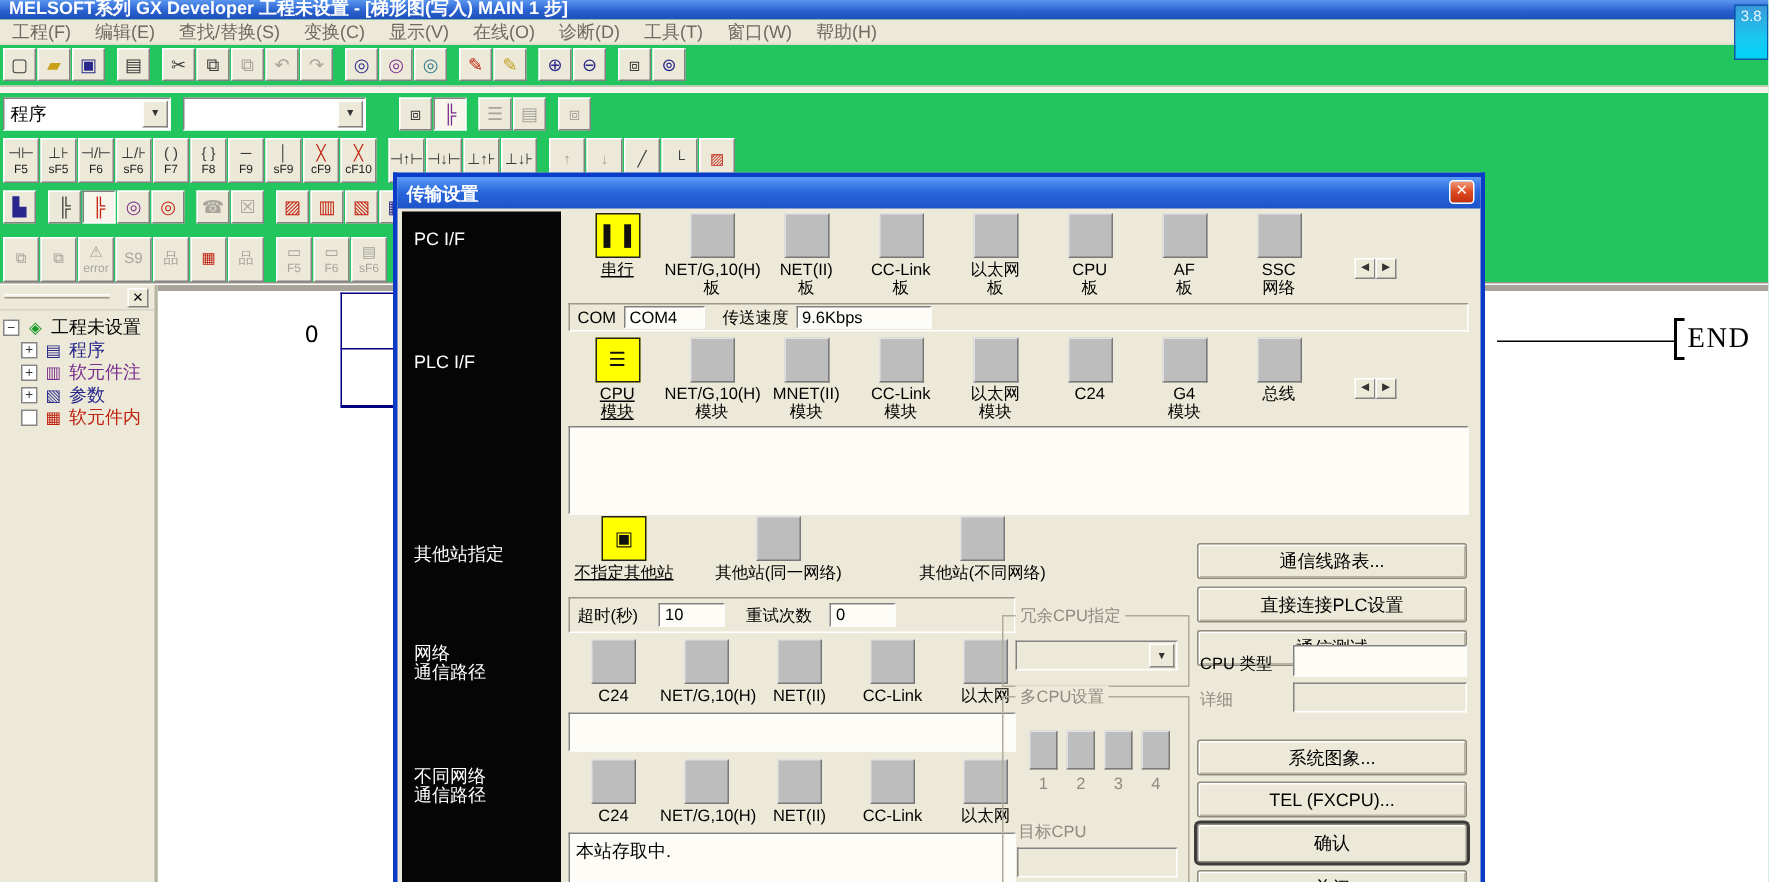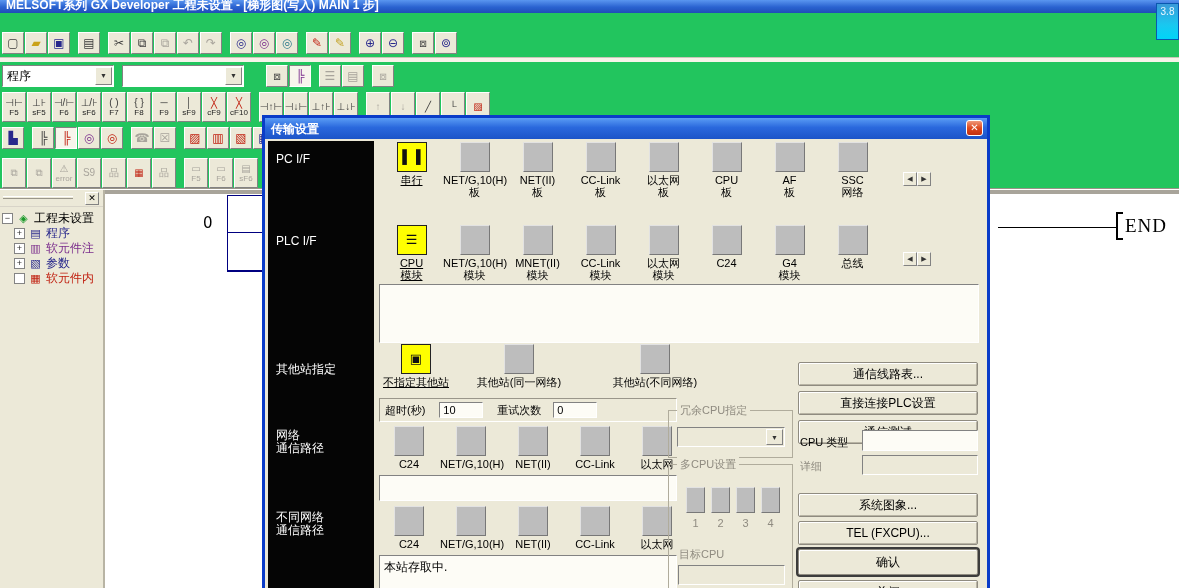--- a/index.html
+++ b/index.html
@@ -125,20 +125,33 @@
 </style>
 </head>
 <body>
 
 <div id="app">
 
   <div class="abs titlebar">
     <div class="t">MELSOFT系列 GX Developer 工程未设置 - [梯形图(写入) MAIN 1 步]</div>
   </div>
 
+  <div class="abs menubar">
+
+  <span class="menu-item">工程(F)</span>
+      <span class="menu-item">编辑(E)</span>
+      <span class="menu-item">查找/替换(S)</span>
+      <span class="menu-item">变换(C)</span>
+      <span class="menu-item">显示(V)</span>
+      <span class="menu-item">在线(O)</span>
+      <span class="menu-item">诊断(D)</span>
+      <span class="menu-item">工具(T)</span>
+      <span class="menu-item">窗口(W)</span>
+      <span class="menu-item">帮助(H)</span>
+    </div>
 
   <div class="abs tb tb1">
 
   <div class="tbtn">
         <span class="g">▢</span>
         <span class="l"></span>
       </div>
       <div class="tbtn c-folder">
         <span class="g">▰</span>
         <span class="l"></span>
@@ -569,20 +582,26 @@
           <div class="dev-ic"></div>
           <div class="dev-lb">SSC
 网络</div>
         </div>
       </div>
     <div class="sarr-pair" style="left:638px;top:54px">
       <span class="sarr">◀</span>
       <span class="sarr">▶</span>
     </div>
 
+    <div class="strip" style="left:114px;top:84px;width:600px;height:19px">
+      <span class="flab" style="margin-left:5px">COM</span>
+      <span class="sunken" style="width:54px;height:15px;margin-left:5px">COM4</span>
+      <span class="flab" style="margin-left:12px">传送速度</span>
+      <span class="sunken" style="width:90px;height:15px;margin-left:5px">9.6Kbps</span>
+    </div>
 
     <div class="dev-row" style="left:115px;top:107px">
 
         <div class="dev sel">
           <div class="dev-ic">☰</div>
           <div class="dev-lb">CPU
 模块</div>
         </div>
 
         <div class="dev">

